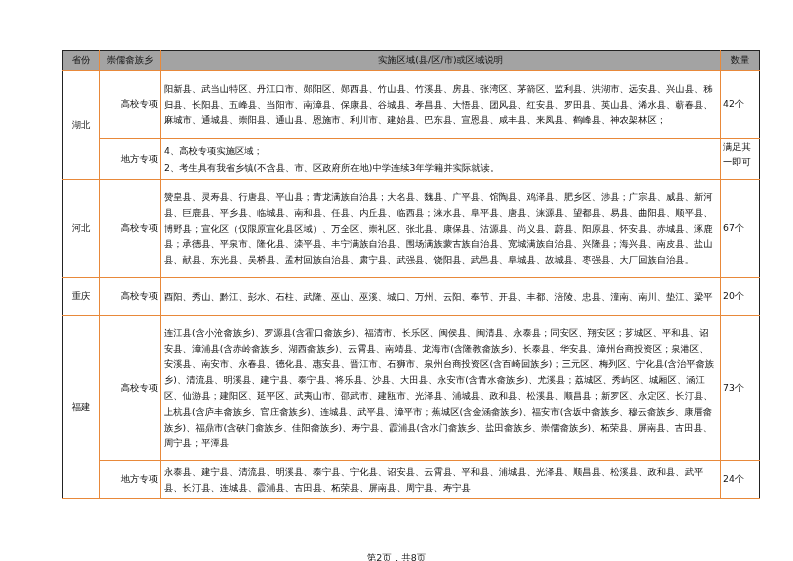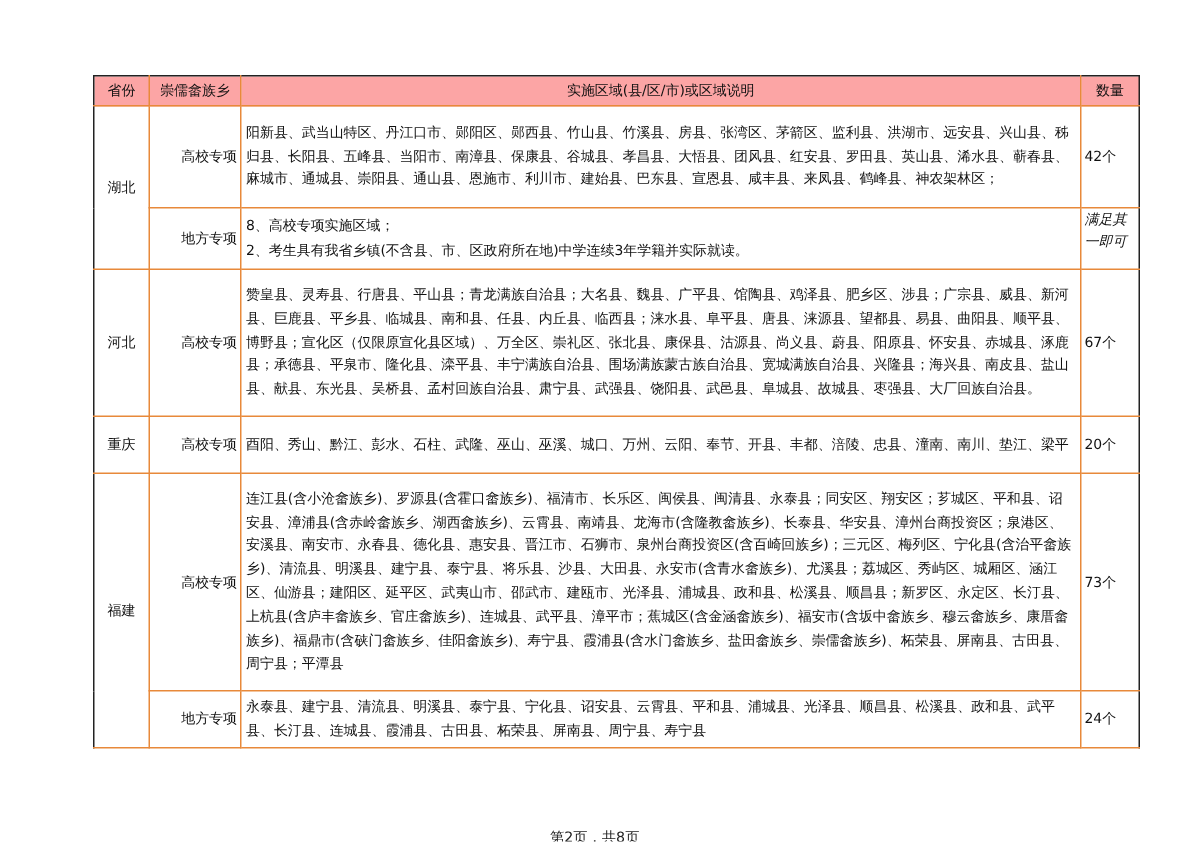--- a/index.html
+++ b/index.html
@@ -2,30 +2,30 @@
 <html><head>
   <meta charset="utf-8">
   <style>
     html, body { margin: 0; padding: 0; background: #ffffff; }
     body { width: 793px; height: 561px; position: relative; overflow: hidden;
            font-family: "DejaVu Sans", "Liberation Sans", sans-serif; color: #111; }
     .page { position: absolute; left: 0; top: 0; width: 793px; height: 561px; }
     table.main { position: absolute; left: 62px; top: 50px; width: 698px;
                  border-collapse: collapse; table-layout: fixed; font-size: 9.3px; }
     table.main td, table.main th { border: 1px solid #e8893a; padding: 0 2px; vertical-align: middle; }
-    table.main thead th { background: #fca5a5; font-weight: normal; height: 19px; text-align: center; }
+    table.main thead th { background: #a3a3a3; font-weight: normal; height: 19px; text-align: center; }
     .c-prov { width: 32px; text-align: center; }
     .c-type { width: 56px; text-align: right; }
     .c-area { text-align: left; line-height: 15.8px; word-break: break-all; padding: 2px 3px !important; }
     .c-num { width: 34px; text-align: left; }
     .outer-left { border-left: 1.5px solid #222 !important; }
     .outer-right { border-right: 1.5px solid #222 !important; }
     .outer-top th { border-top: 1.5px solid #222 !important; }
     .note-cell { line-height: 17px; padding: 0 2px !important; overflow: hidden; }
-    .note-cell .clip { height: 40px; overflow: hidden; line-height: 15px; padding-top: 0; font-style: italic; }
+    .note-cell .clip { height: 40px; overflow: hidden; line-height: 15px; padding-top: 0; }
     .footer { position: absolute; top: 519px; left: 0; width: 793px; text-align: center; font-size: 9.5px; color: #222; margin-top: 33px; }
     .watermark { position: absolute; left: 230px; top: 200px; width: 340px; text-align: center;
                  color: rgba(160,160,160,0.18); pointer-events: none; }
     .watermark .wm-big { font-size: 60px; font-weight: bold; letter-spacing: 12px; line-height: 70px; }
     .watermark .wm-url { font-size: 17px; letter-spacing: 2px; margin-top: 12px; }
     .watermark .wm-slogan { font-size: 17px; font-weight: bold; letter-spacing: 2px; margin-top: 6px; }
   </style>
 </head>
 <body>
 
@@ -44,21 +44,21 @@
 
       <tr style="height:68px;">
         <td class="c-prov outer-left" rowspan="2">湖北</td>
         <td class="c-type">高校专项</td>
         <td class="c-area">阳新县、武当山特区、丹江口市、郧阳区、郧西县、竹山县、竹溪县、房县、张湾区、茅箭区、监利县、洪湖市、远安县、兴山县、秭归县、长阳县、五峰县、当阳市、南漳县、保康县、谷城县、孝昌县、大悟县、团风县、红安县、罗田县、英山县、浠水县、蕲春县、麻城市、通城县、崇阳县、通山县、恩施市、利川市、建始县、巴东县、宣恩县、咸丰县、来凤县、鹤峰县、神农架林区；</td>
         <td class="c-num outer-right">42个</td>
       </tr>
       <tr style="height:40px;">
         <td class="c-type">地方专项</td>
         <td class="c-area" style="line-height:17px;">
-          <div>8、高校专项实施区域；</div>
+          <div>4、高校专项实施区域；</div>
           <div>2、考生具有我省乡镇(不含县、市、区政府所在地)中学连续3年学籍并实际就读。</div>
         </td>
         <td class="c-num outer-right note-cell">
           <div class="clip">满足其一即可</div>
         </td>
       </tr>
 
       <tr style="height:98px;">
         <td class="c-prov outer-left">河北</td>
         <td class="c-type">高校专项</td>

